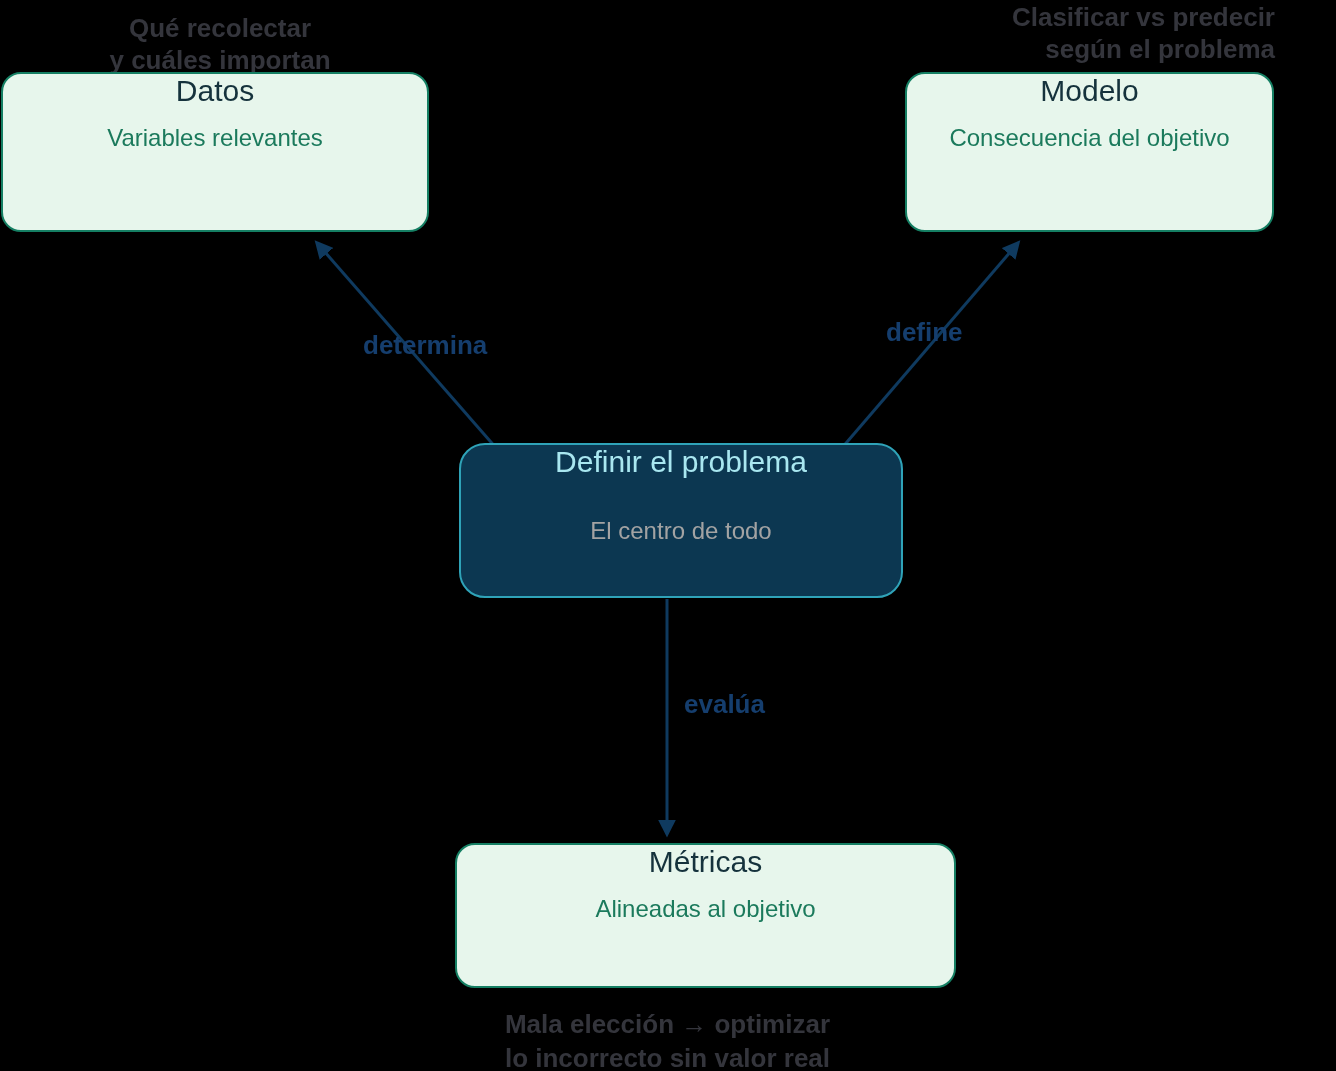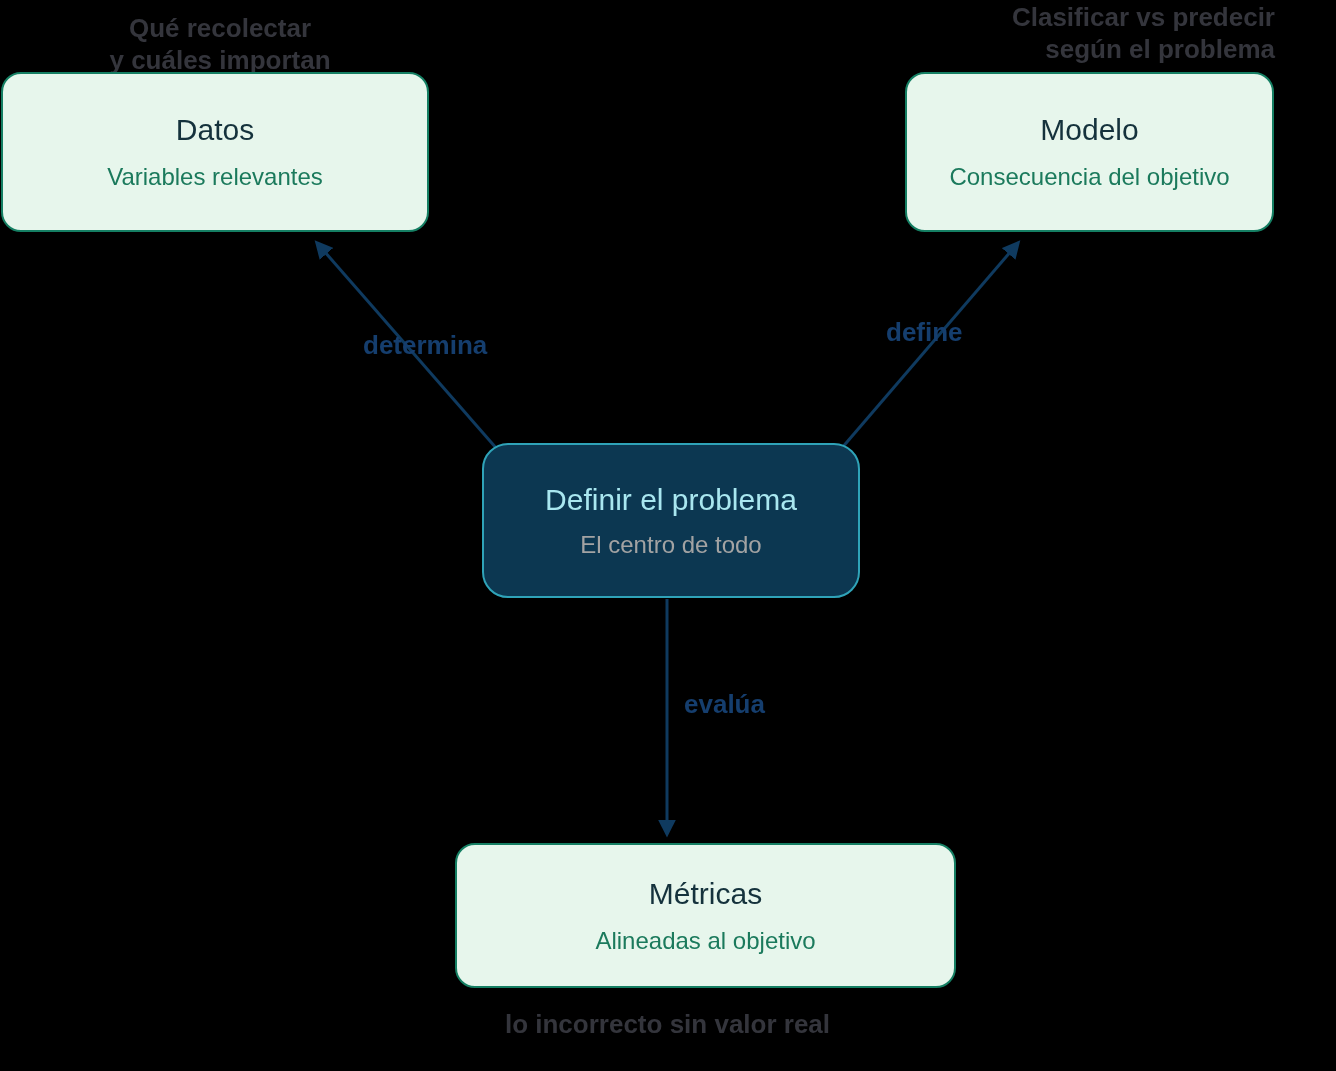--- a/index.html
+++ b/index.html
@@ -20,21 +20,20 @@
     left: 0; top: 0;
     width: 1336px; height: 1071px;
     pointer-events: none;
   }
   .node {
     position: absolute;
     box-sizing: border-box;
     display: flex;
     flex-direction: column;
     align-items: center;
-    justify-content: center;
     text-align: center;
   }
   .node-light {
     background: #e7f6ec;
     border: 2px solid #157f63;
     border-radius: 20px;
   }
   .node-light .node-title {
     color: #15323c;
     font-size: 30px;
@@ -59,21 +58,21 @@
     line-height: 34px;
     margin-bottom: 14px;
   }
   .node-dark .node-subtitle {
     color: #a3a3a3;
     font-size: 24px;
     line-height: 28px;
   }
   #node-datos    { left: 1px;   top: 72px;  width: 428px; height: 160px; }
   #node-modelo   { left: 905px; top: 72px;  width: 369px; height: 160px; }
-  #node-problema { left: 482px; top: 443px; width: 378px; height: 155px; }
+  #node-problema { left: 459px; top: 443px; width: 444px; height: 155px; gap: 24px; }
   #node-metricas { left: 455px; top: 843px; width: 501px; height: 145px; }
 
   .edge-label {
     position: absolute;
     color: #153e6e;
     font-size: 26px;
     font-weight: 700;
     white-space: nowrap;
   }
   #label-determina { left: 363px; top: 330px; }
@@ -113,20 +112,21 @@
     <div>Qué recolectar</div>
     <div>y cuáles importan</div>
   </div>
 
   <div class="note" id="note-modelo">
     <div>Clasificar vs predecir</div>
     <div>según el problema</div>
   </div>
 
   <div class="note" id="note-metricas">
+    <div>Mala elección → optimizar</div>
     <div>lo incorrecto sin valor real</div>
   </div>
 
   <div class="node node-light" id="node-datos">
     <div class="node-title">Datos</div>
     <div class="node-subtitle">Variables relevantes</div>
   </div>
 
   <div class="node node-light" id="node-modelo">
     <div class="node-title">Modelo</div>

